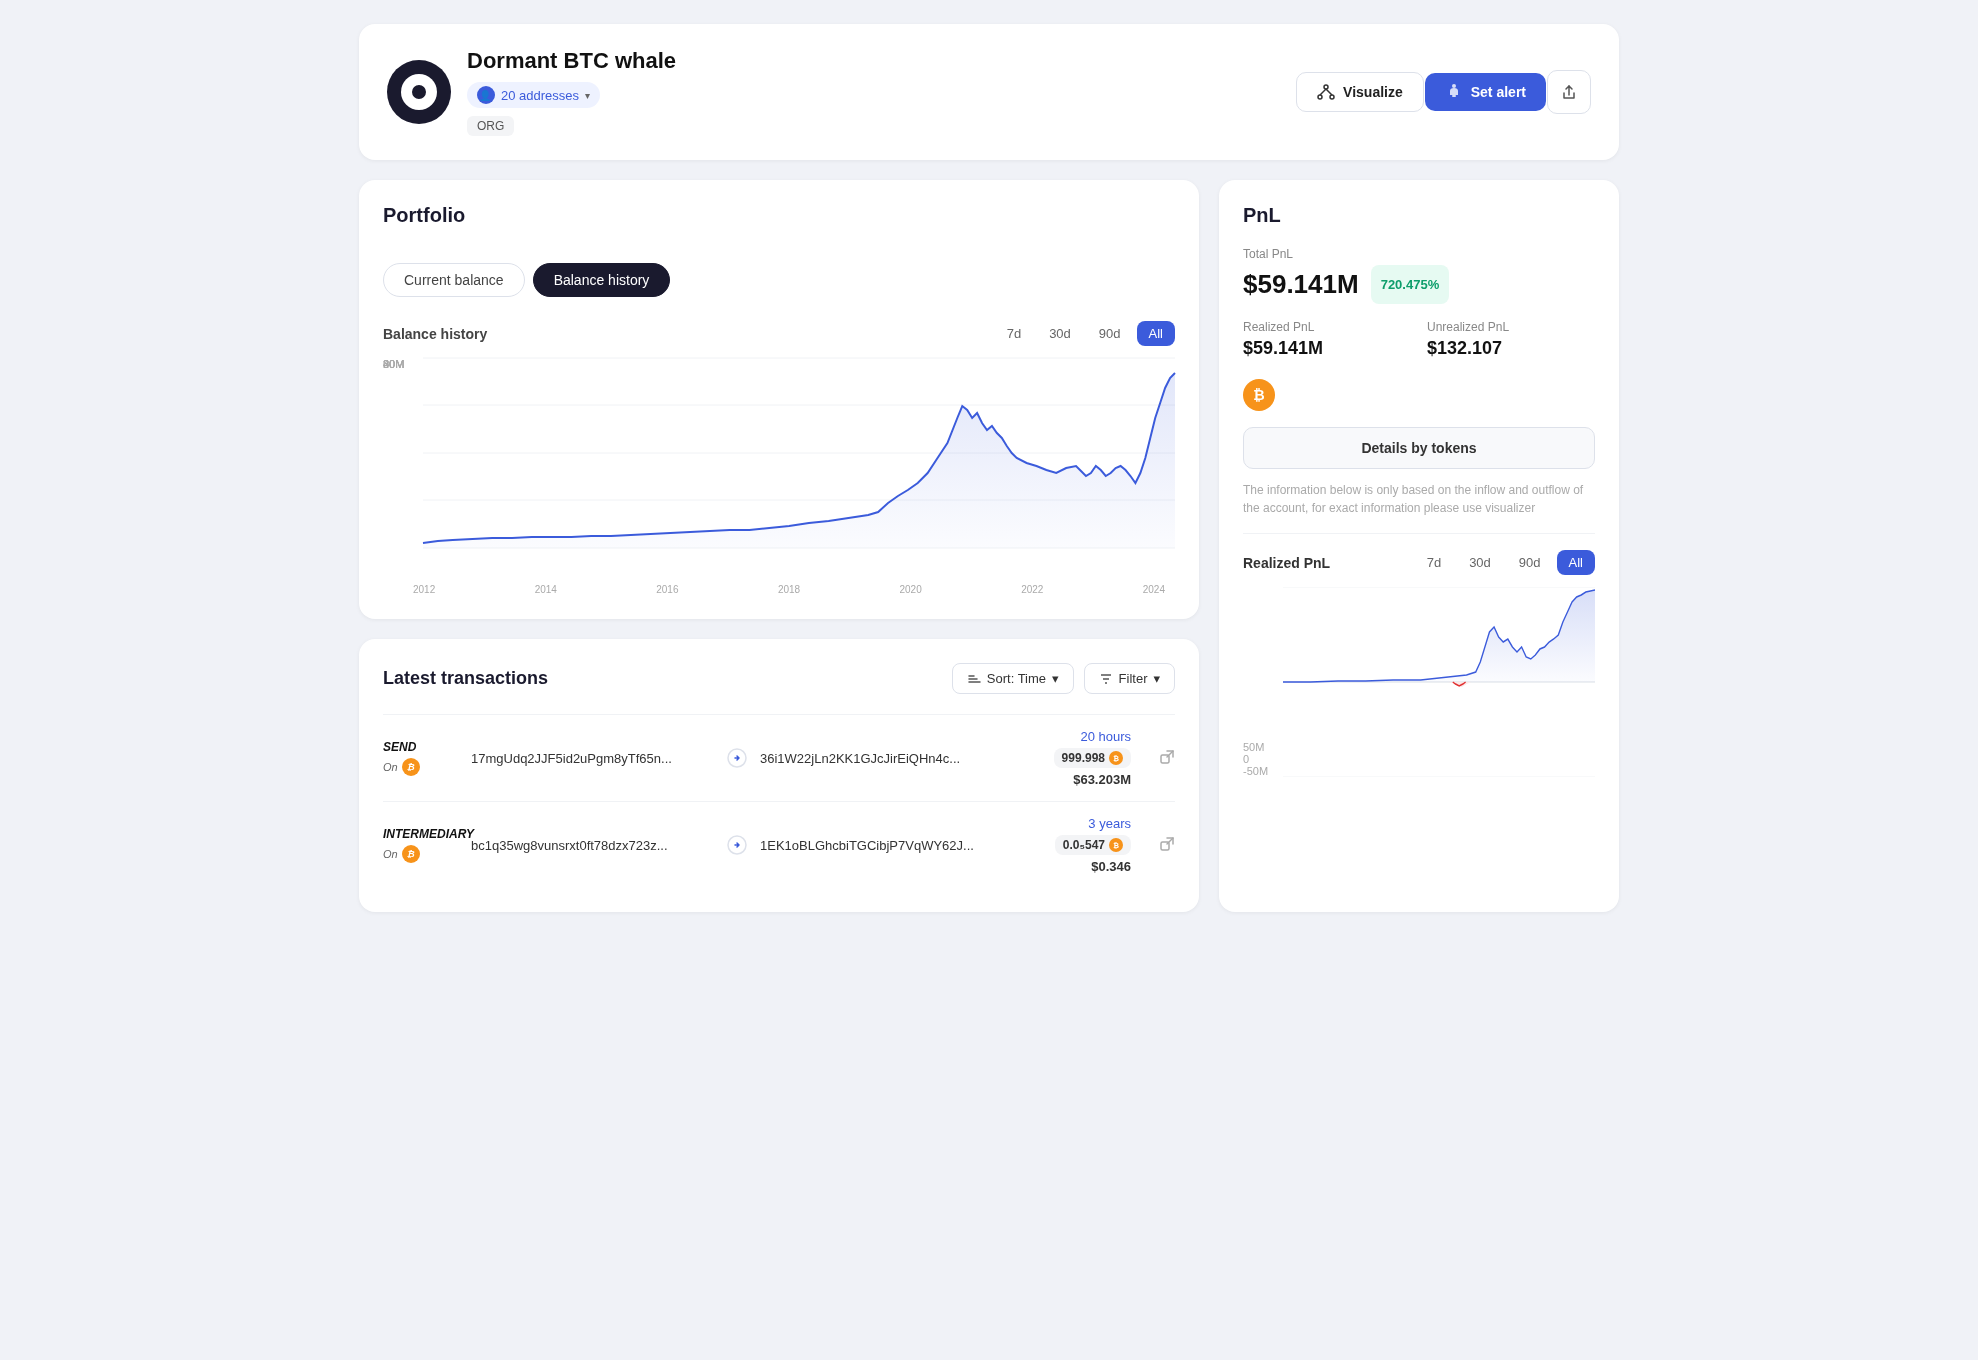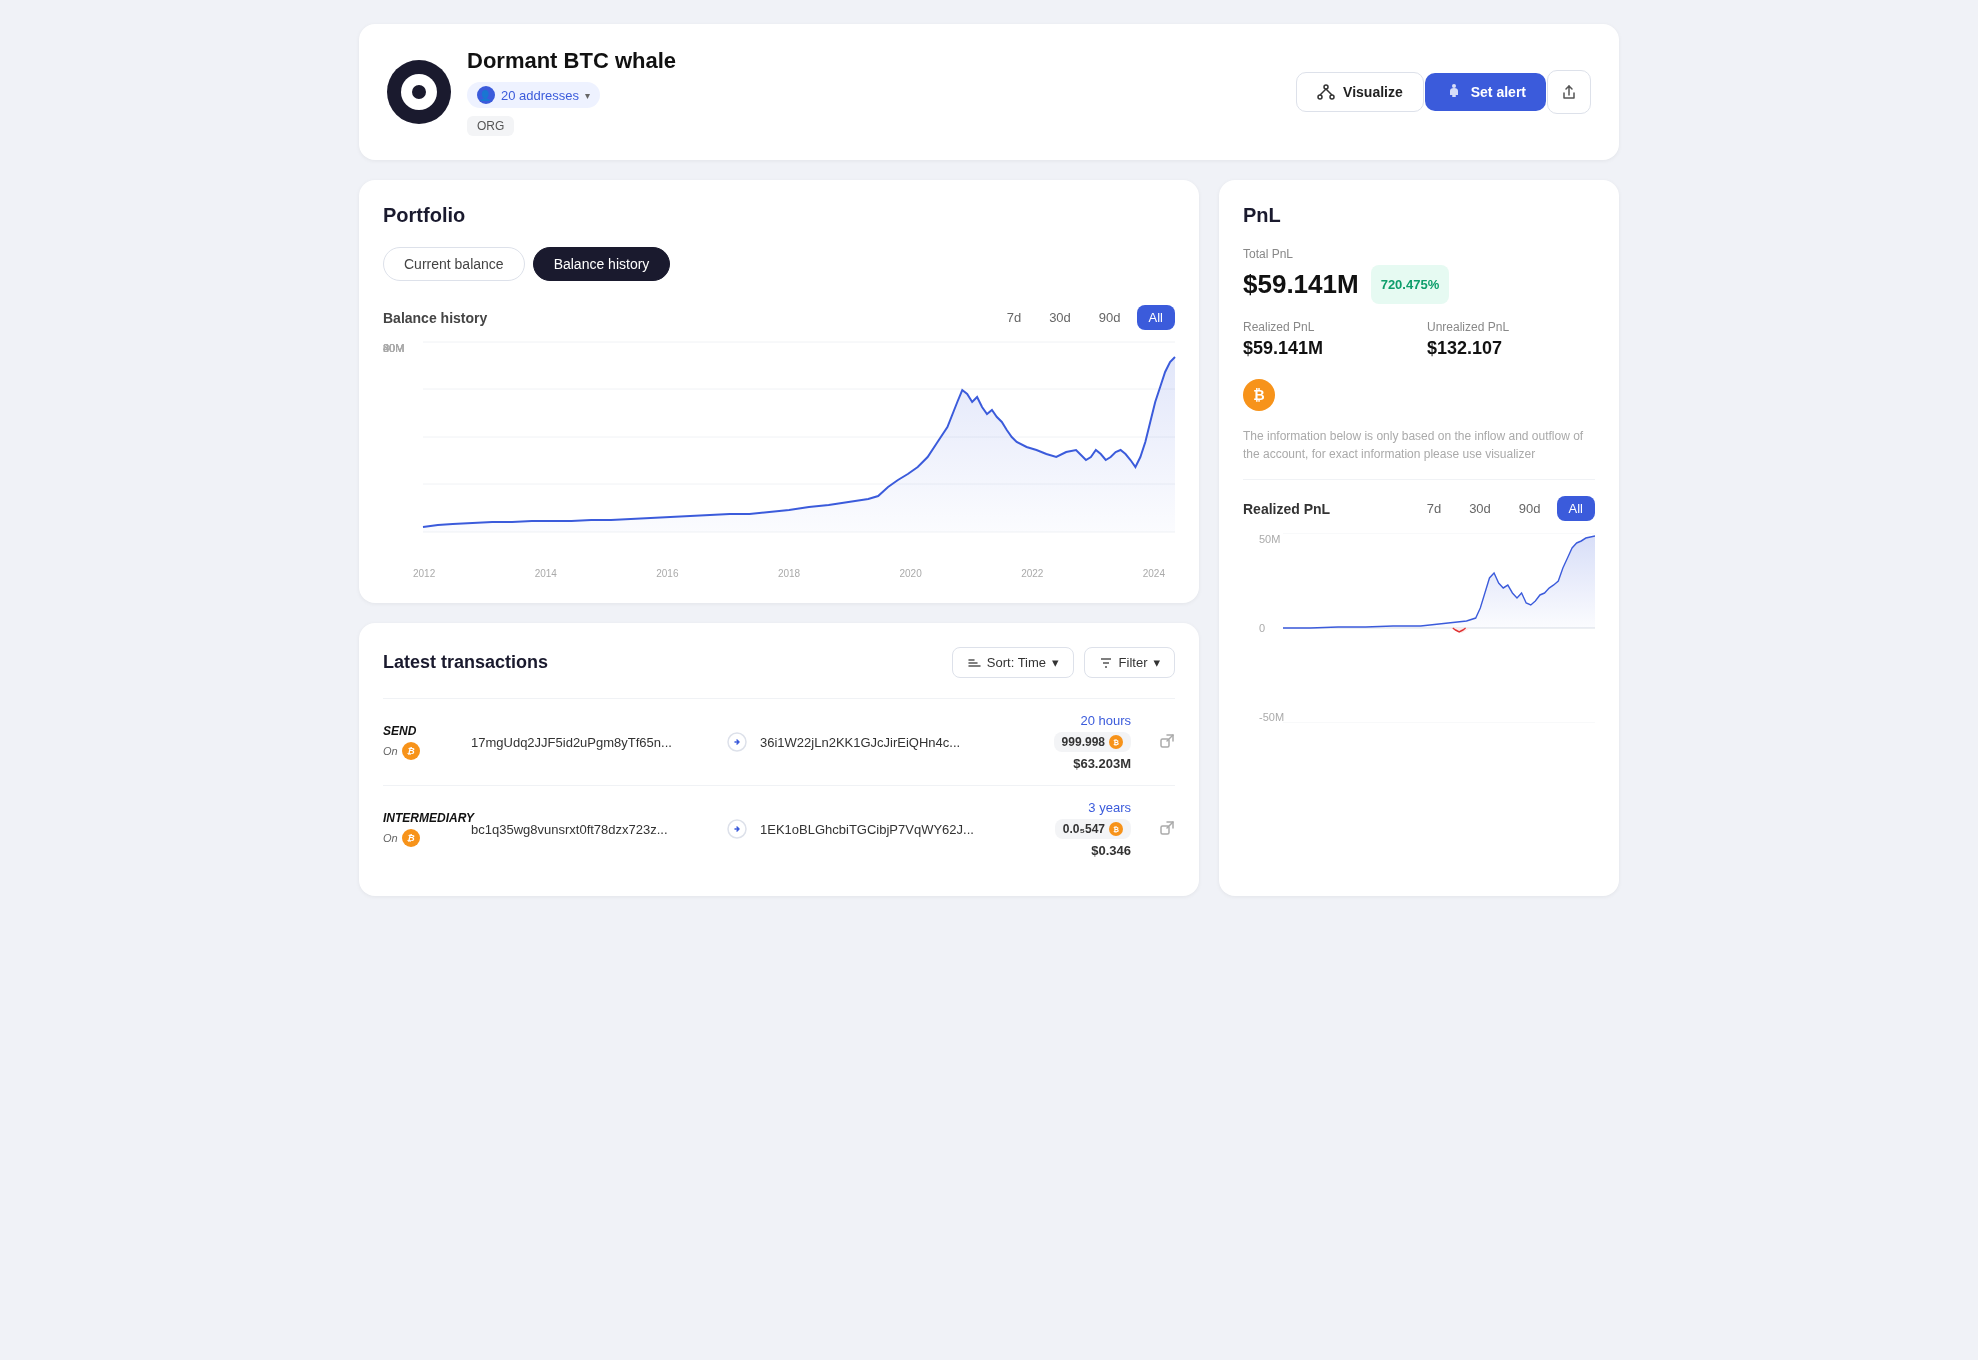--- a/index.html
+++ b/index.html
@@ -123,21 +123,21 @@
       gap: 20px;
     }
     .left-col { display: flex; flex-direction: column; gap: 20px; }
     
     .card {
       background: #fff;
       border-radius: 16px;
       padding: 24px;
       box-shadow: 0 1px 4px rgba(0,0,0,0.06);
     }
-    .card-title { font-size: 20px; font-weight: 700; margin-bottom: 20px; }
+    .card-title { font-size: 20px; font-weight: 700; margin-bottom: 36px; }
     
     .tab-group { display: flex; gap: 8px; margin-bottom: 24px; }
     .tab-btn {
       padding: 8px 20px;
       border-radius: 24px;
       font-size: 14px;
       font-weight: 500;
       cursor: pointer;
       border: 1.5px solid #dde1ea;
       background: #fff;
@@ -562,38 +562,39 @@
         <div class="pnl-sub-item">
           <div class="label">Unrealized PnL</div>
           <div class="value">$132.107</div>
         </div>
       </div>
 
       <div class="btc-icon-row">
         <div class="btc-badge" style="width:32px;height:32px;font-size:14px;">₿</div>
       </div>
 
+      <button class="details-btn">Details by tokens</button>
 
       <div class="pnl-info-text">The information below is only based on the inflow and outflow of the account, for exact information please use visualizer</div>
 
       <div class="divider"></div>
 
       <div class="realized-pnl-row">
         <div class="realized-label">Realized PnL</div>
         <div class="time-filter">
           <button class="time-btn">7d</button>
           <button class="time-btn">30d</button>
           <button class="time-btn">90d</button>
           <button class="time-btn active">All</button>
         </div>
       </div>
 
       
       <div class="pnl-chart-container" style="position:relative;height:200px;padding-left:40px;margin-top:8px;">
-        <div style="position:absolute;left:0;top:0;height:100%;display:flex;flex-direction:column;justify-content:space-between;padding-bottom:10px;margin-left:16px;">
+        <div style="position:absolute;left:0;top:0;height:100%;display:flex;flex-direction:column;justify-content:flex-end;padding-bottom:10px;">
           <span style="font-size:11px;color:#aaa;">50M</span>
           <span style="font-size:11px;color:#aaa;">0</span>
           <span style="font-size:11px;color:#aaa;">-50M</span>
         </div>
         <svg width="100%" height="190" viewBox="0 0 340 190" preserveAspectRatio="none">
 
           <line x1="0" y1="0" x2="340" y2="0" stroke="#f0f2f5" stroke-width="1"></line>
           <line x1="0" y1="95" x2="340" y2="95" stroke="#f0f2f5" stroke-width="1"></line>
           <line x1="0" y1="190" x2="340" y2="190" stroke="#f0f2f5" stroke-width="1"></line>
 

